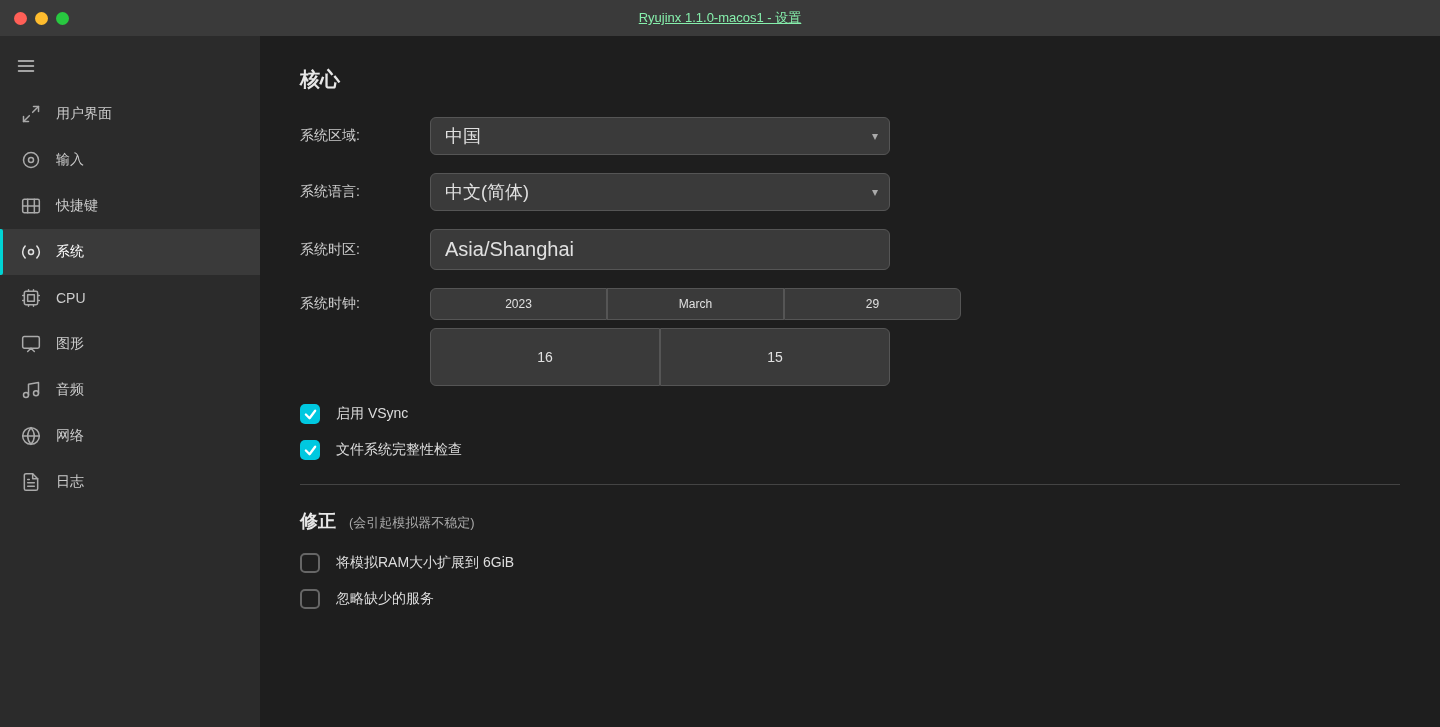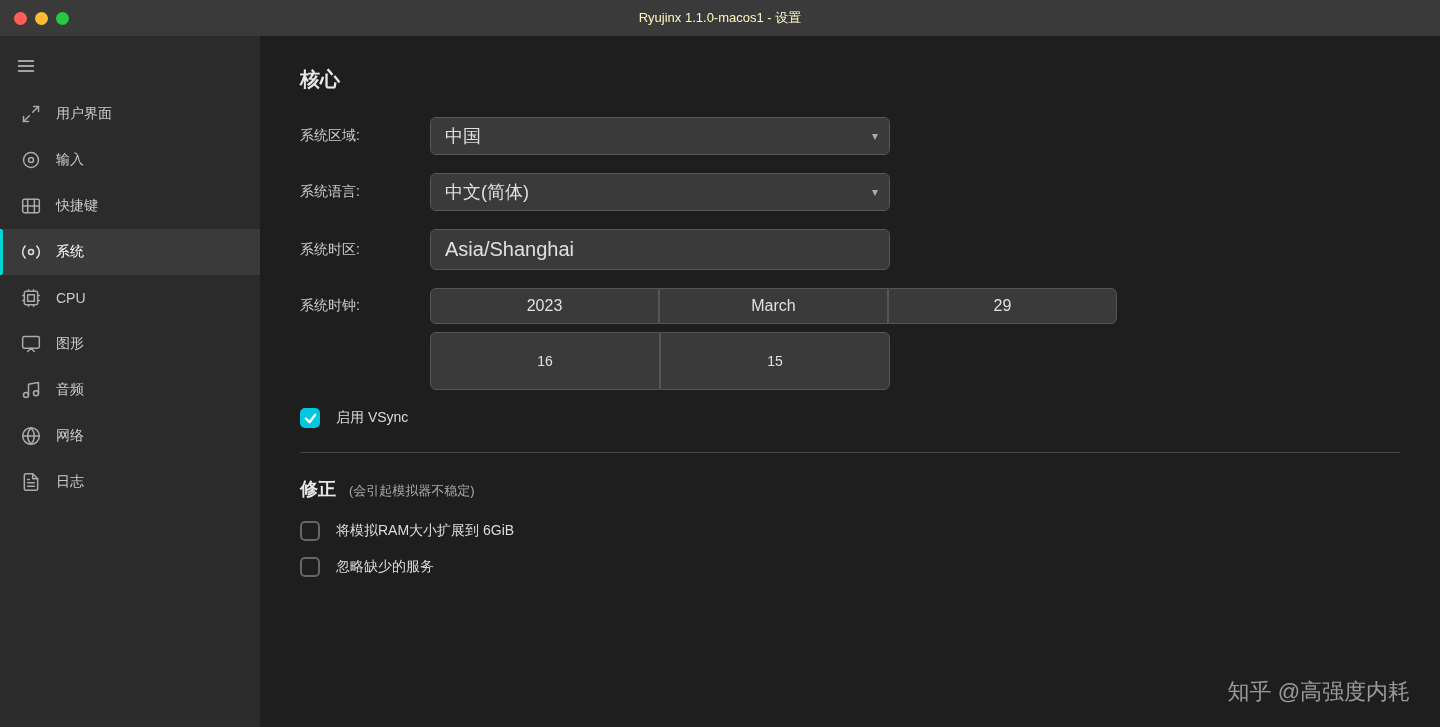--- a/index.html
+++ b/index.html
@@ -35,22 +35,23 @@
       width: 13px;
       height: 13px;
       border-radius: 50%;
       display: inline-block;
     }
     .btn-close { background: #ff5f57; }
     .btn-minimize { background: #febc2e; }
     .btn-maximize { background: #28c840; }
     .titlebar-title {
       font-size: 13px;
-      color: #fef9c3;
+      color: #86efac;
       font-weight: 500;
+      text-decoration: underline;
     }
 
     
     .main-container {
       display: flex;
       flex: 1;
       overflow: hidden;
     }
 
     
@@ -189,21 +190,21 @@
       align-items: center;
       gap: 0;
     }
     .datetime-segment {
       flex: 1;
       padding: 8px 10px;
       background: #3a3a3a;
       border: 1px solid #555;
       border-radius: 0;
       color: #e0e0e0;
-      font-size: 16px;
+      font-size: 12px;
       text-align: center;
       outline: none;
     }
     .datetime-segment:first-child {
       border-radius: 6px 0 0 6px;
     }
     .datetime-segment:last-child {
       border-radius: 0 6px 6px 0;
     }
     .time-segment {
@@ -496,34 +497,41 @@
 
     <div class="checkbox-row">
       <div class="checkbox-custom">
         <svg viewBox="0 0 14 14" fill="none" stroke="white" stroke-width="2.5" stroke-linecap="round" stroke-linejoin="round">
             <polyline points="2,7 6,11 12,3"></polyline>
           </svg>
       </div>
       <span class="checkbox-label">启用 VSync</span>
     </div>
 
+    <div class="checkbox-row">
+      <div class="checkbox-custom">
+        <svg viewBox="0 0 14 14" fill="none" stroke="white" stroke-width="2.5" stroke-linecap="round" stroke-linejoin="round">
+            <polyline points="2,7 6,11 12,3"></polyline>
+          </svg>
+      </div>
+      <span class="checkbox-label">文件系统完整性检查</span>
+    </div>
 
     <hr class="divider">
 
     <div class="section-subtitle">
       <span>修正</span>
       <span class="warning-text">(会引起模拟器不稳定)</span>
     </div>
 
     <div class="checkbox-row">
       <div class="checkbox-custom unchecked"></div>
       <span class="checkbox-label">将模拟RAM大小扩展到 6GiB</span>
     </div>
 
     <div class="checkbox-row">
       <div class="checkbox-custom unchecked"></div>
       <span class="checkbox-label">忽略缺少的服务</span>
     </div>
 
-    <div class="watermark">知乎 @高强度内耗</div>
 
   </div>
 </div>
 
 </body></html>

